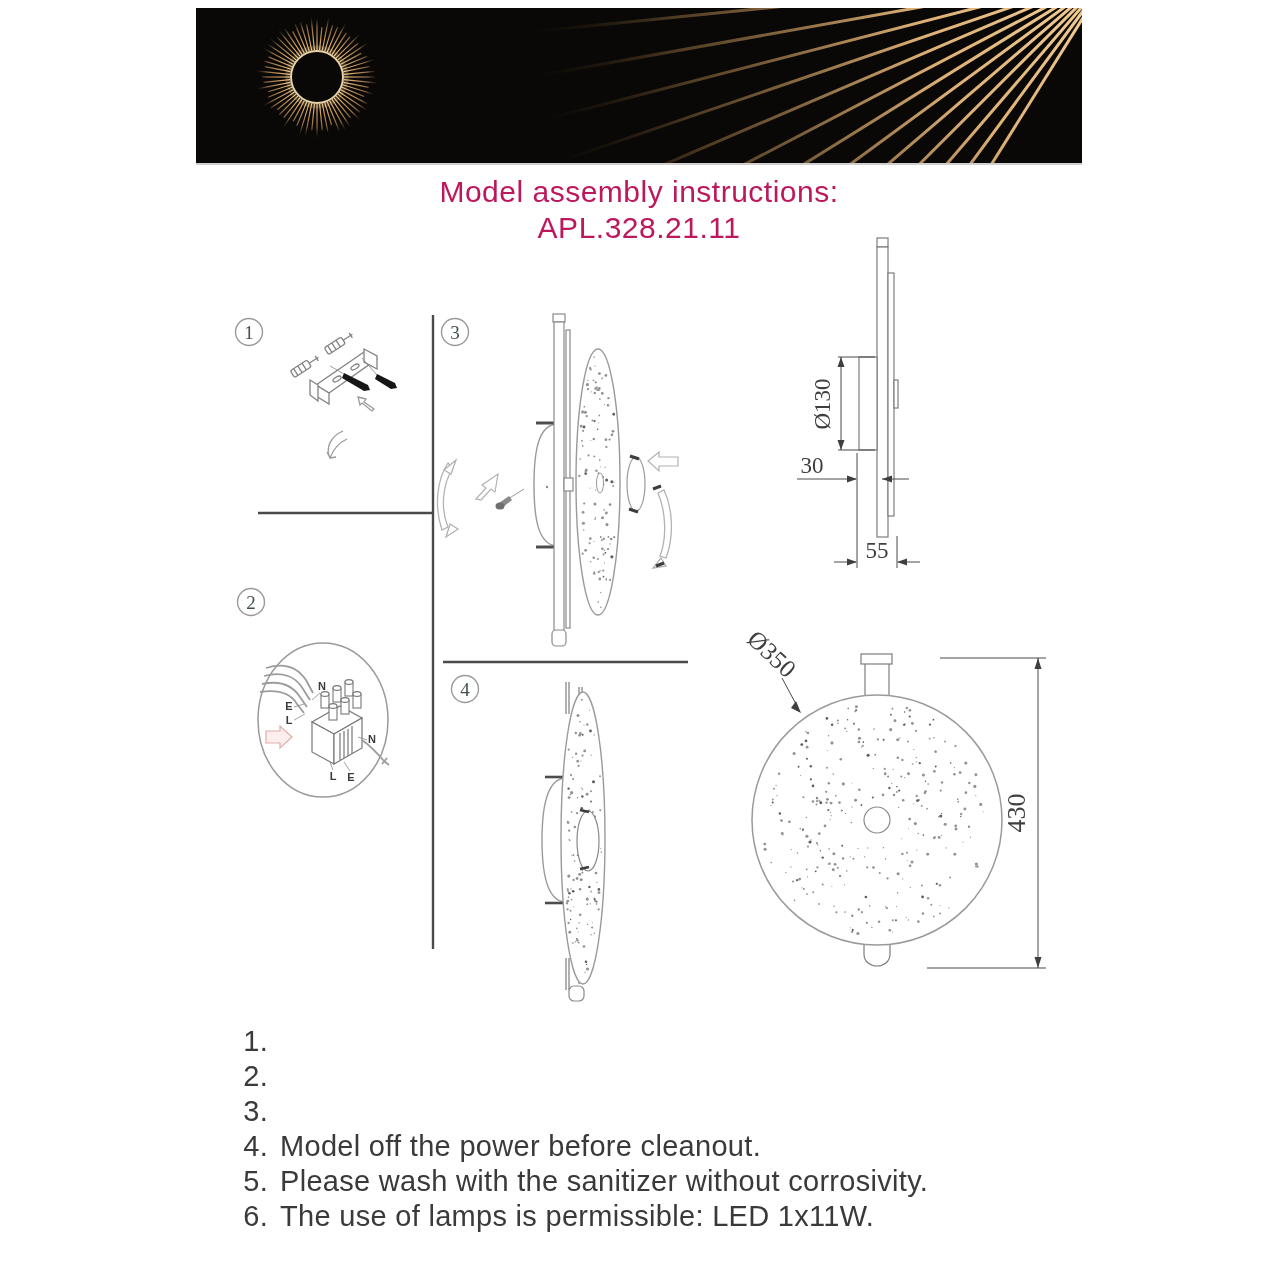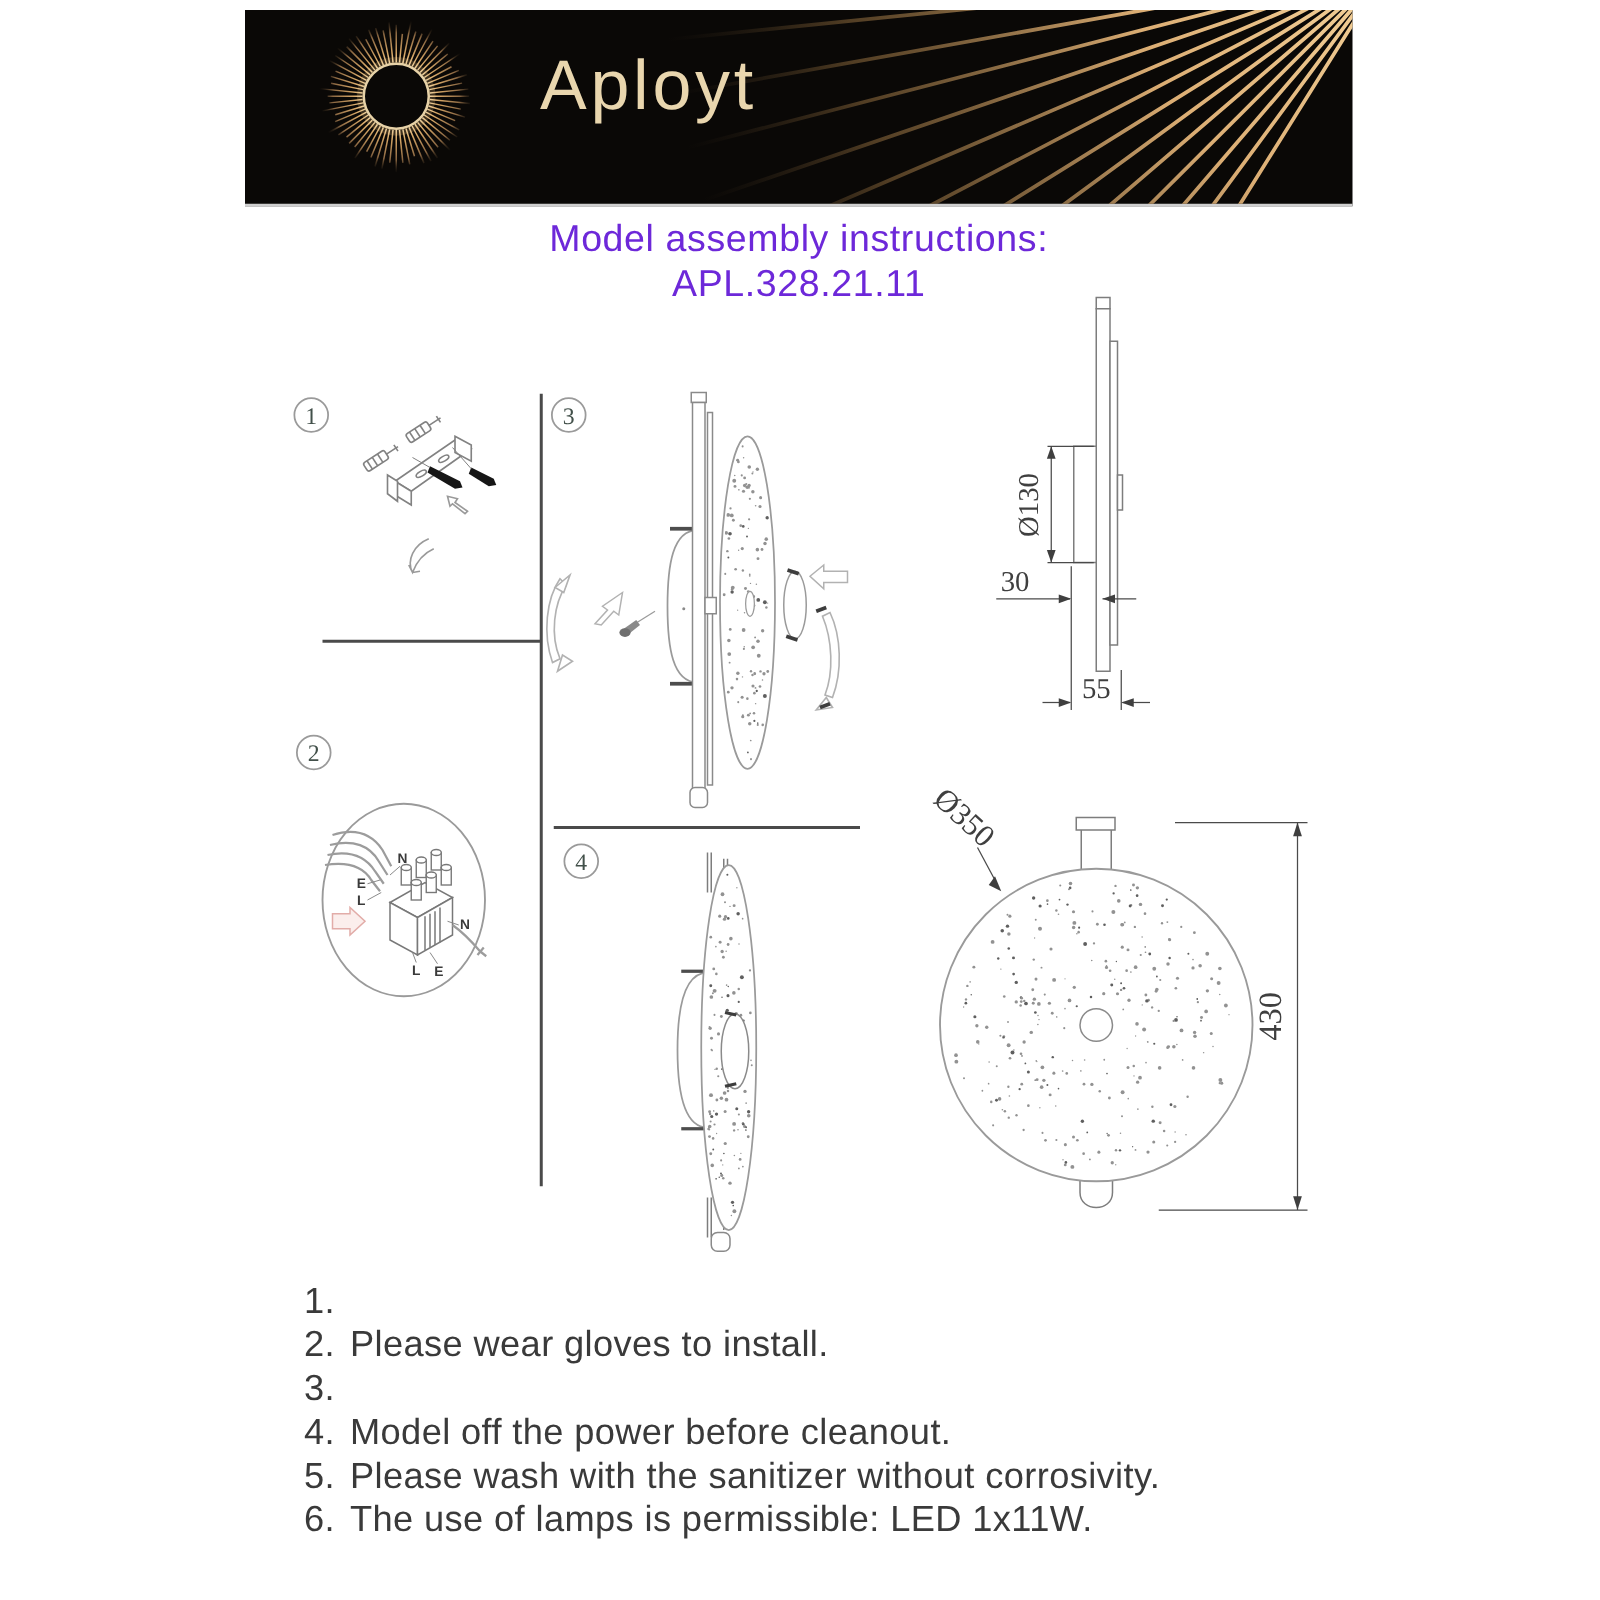--- a/index.html
+++ b/index.html
@@ -6,21 +6,21 @@
   .page{position:relative;width:1280px;height:1280px;background:#ffffff;overflow:hidden;
         font-family:"Liberation Sans",sans-serif;color:#3b3b3b;}
   
   .hdr{position:absolute;left:196px;top:8px;width:886px;height:155px;background:#0a0806;
        border-bottom:2px solid #cfcfcf;}
   .hdr svg{position:absolute;left:0;top:0;}
   .brand{position:absolute;left:236px;top:30px;font-size:56px;font-weight:400;letter-spacing:3px;
          color:#e9d6ae;line-height:60px;}
   
   .titleblock{position:absolute;left:196px;top:174px;width:886px;text-align:center;}
-  .titleblock div{font-size:30px;line-height:36px;color:#6d28d9;letter-spacing:0.5px;}
+  .titleblock div{font-size:30px;line-height:36px;color:#be185d;letter-spacing:0.5px;}
   
   .diagram{position:absolute;left:0;top:0;}
   .dimtxt{font-family:"Liberation Serif",serif;fill:#3f3f3f;}
   .stepnum{font-family:"Liberation Serif",serif;fill:#42504a;}
   .wlabel{font-family:"Liberation Sans",sans-serif;font-weight:bold;fill:#3a3a3a;font-size:11px;}
   
   .ilist{position:absolute;left:236px;top:1024px;width:860px;}
   .irow{display:flex;font-size:29px;line-height:35px;color:#3a3a3a;letter-spacing:0.3px;}
   .inum{flex:0 0 32px;text-align:right;margin-right:12px;}
 </style>
@@ -122,21 +122,20 @@
           <line x1="915" y1="-35" x2="447.3" y2="308.0" stroke="url(#fanG)" stroke-width="3" stroke-linecap="round"></line>
           <line x1="915" y1="-35" x2="422.6" y2="271.5" stroke="url(#fanG)" stroke-width="3" stroke-linecap="round"></line>
           <line x1="915" y1="-35" x2="400.8" y2="233.3" stroke="url(#fanG)" stroke-width="3" stroke-linecap="round"></line>
           <line x1="915" y1="-35" x2="381.9" y2="193.5" stroke="url(#fanG)" stroke-width="3" stroke-linecap="round"></line>
           <line x1="915" y1="-35" x2="366.1" y2="152.4" stroke="url(#fanG)" stroke-width="3" stroke-linecap="round"></line>
           <line x1="915" y1="-35" x2="353.5" y2="110.2" stroke="url(#fanG)" stroke-width="3" stroke-linecap="round"></line>
           <line x1="915" y1="-35" x2="344.1" y2="67.2" stroke="url(#fanG)" stroke-width="3" stroke-linecap="round"></line>
           <line x1="915" y1="-35" x2="338.0" y2="23.6" stroke="url(#fanG)" stroke-width="3" stroke-linecap="round"></line>
         </g>
     </svg>
-    <span class="brand">Aployt</span>
   </div>
 
   <div class="titleblock">
     <div>Model assembly instructions:</div>
     <div>APL.328.21.11</div>
   </div>
 
   <svg class="diagram" width="1280" height="1280" viewBox="0 0 1280 1280">
     <defs>
       <clipPath id="clipDisc3">
@@ -960,21 +959,20 @@
       <text class="dimtxt" font-size="26" text-anchor="middle" transform="translate(1025,813) rotate(-90)">430</text>
     </g>
   </svg>
 
   <div class="ilist">
     <div class="irow">
       <span class="inum">1.</span>
     </div>
     <div class="irow">
       <span class="inum">2.</span>
-      <span>Please wear gloves to install.</span>
     </div>
     <div class="irow">
       <span class="inum">3.</span>
     </div>
     <div class="irow">
       <span class="inum">4.</span>
       <span>Model off the power before cleanout.</span>
     </div>
     <div class="irow">
       <span class="inum">5.</span>

